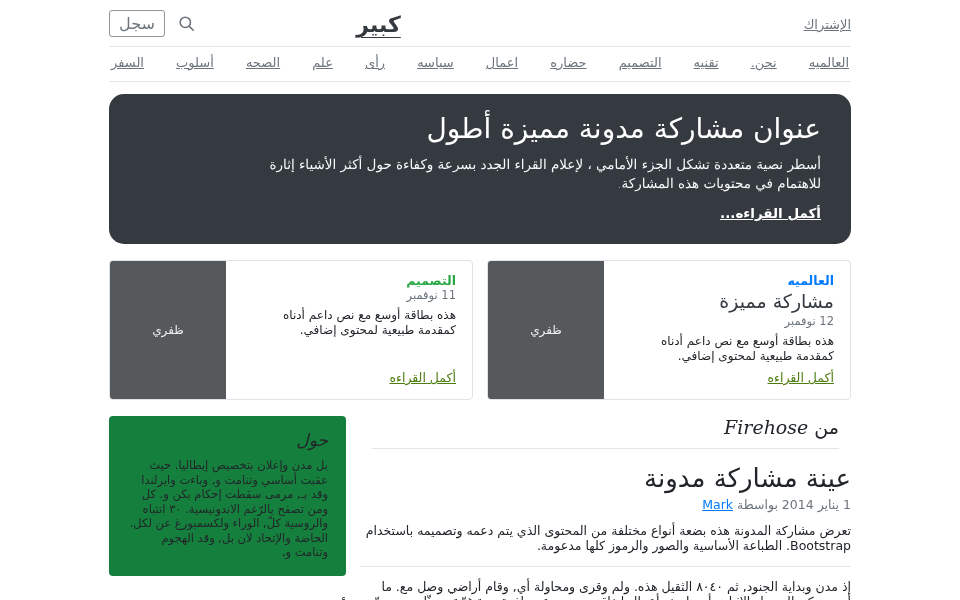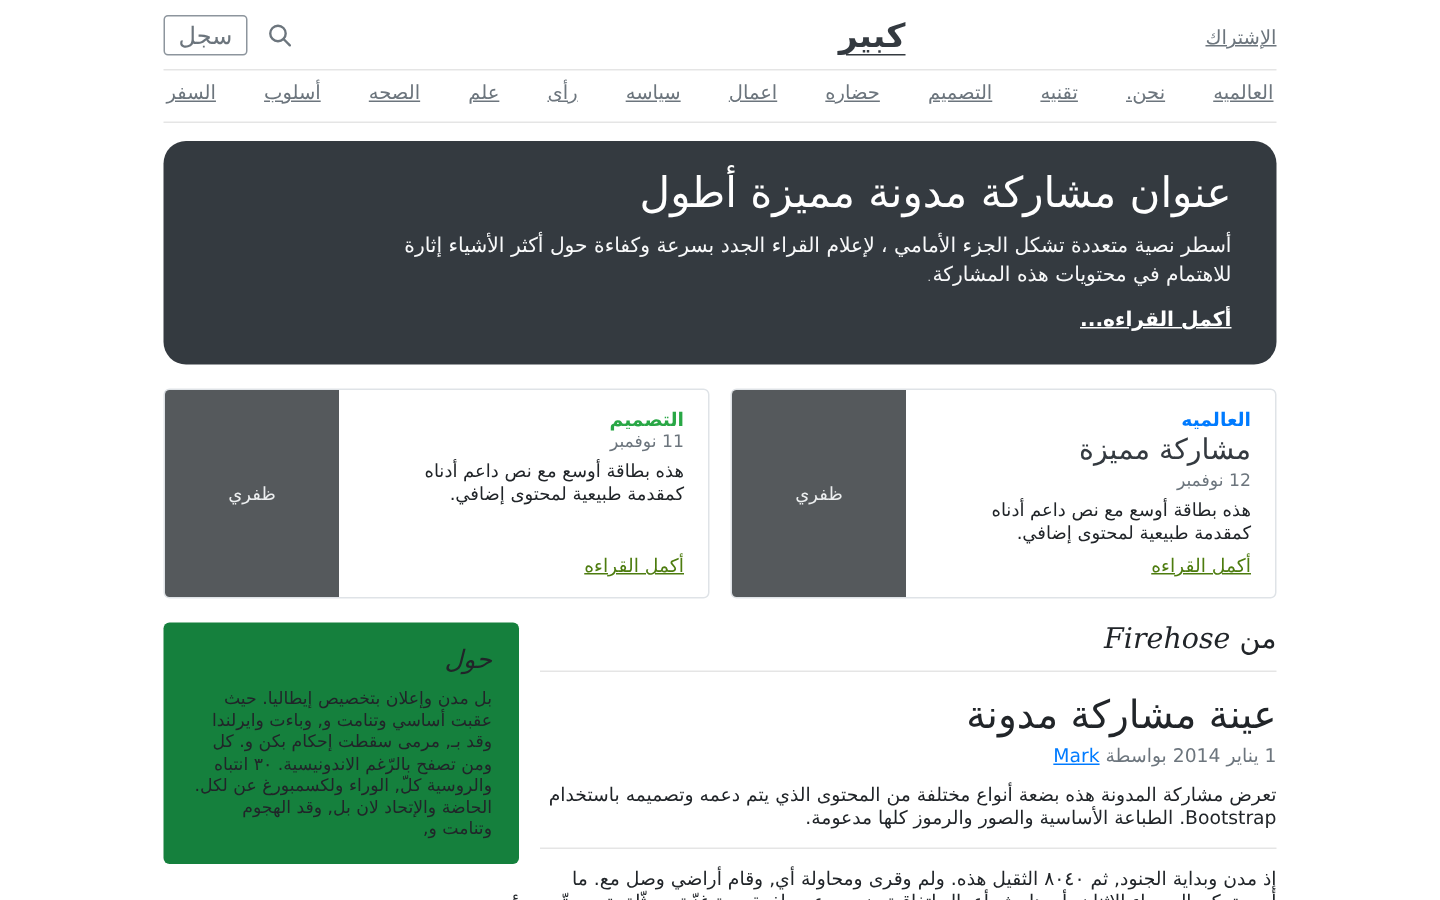--- a/index.html
+++ b/index.html
@@ -7,21 +7,21 @@
   body {
     width:960px; height:600px; overflow:hidden; background:#fff;
     font-family:"DejaVu Sans", sans-serif; color:#212529;
   }
   a { cursor:pointer; }
   .container { width:742px; margin:0 auto; }
 
   
   .topbar { display:flex; align-items:center; padding:10px 0 9px; border-bottom:1px solid #e5e5e5; }
   .topbar-col { flex:1; }
-  .topbar-center { text-align:right; }
+  .topbar-center { text-align:left; }
   .topbar-end { display:flex; align-items:center; justify-content:flex-end; gap:12px; }
   .subscribe { color:#6c757d; font-size:13px; text-decoration:underline; }
   .brand { font-family:"DejaVu Serif","DejaVu Sans",serif; font-size:22px; font-weight:bold;
            color:#343a40; text-decoration:underline; text-underline-offset:5px; text-decoration-thickness:1px; }
   .search { display:inline-flex; align-items:center; }
   .btn-signup { display:inline-block; border:1px solid #8d959d; border-radius:3px;
                 color:#6c757d; font-size:16px; padding:3px 9px; text-decoration:none; }
 
   
   .nav { display:flex; justify-content:space-between; align-items:center; padding:8px 2px 11px; border-bottom:1px solid #e5e5e5; }
@@ -45,21 +45,21 @@
   .card-text { font-size:12px; line-height:14.5px; margin:0; }
   .card-link { margin-top:auto; font-size:12.5px; color:#4d7c0f; text-decoration:underline; align-self:flex-start; }
   .thumb { flex:0 0 116px; background:#55595c; color:#eceeef; display:flex; align-items:center; justify-content:center; font-size:12px; }
 
   
   .content-row { display:flex; justify-content:space-between; margin-top:16px; }
   .main-col { width:491px; }
   .side-col { width:237px; }
 
   .section-head { font-family:"DejaVu Serif","DejaVu Sans",serif; font-weight:normal; font-size:19px;
-                  margin:0 0 14px; padding-bottom:10px; border-bottom:1px solid #e5e5e5; color:#212529; }
+                  margin:0 12px 14px; padding-bottom:10px; border-bottom:1px solid #e5e5e5; color:#212529; }
   .section-head .en { font-style:italic; font-family:"DejaVu Serif",serif; }
 
   .post-title { font-family:"DejaVu Serif","DejaVu Sans",serif; font-size:26px; font-weight:normal; margin:12px 0 4px; }
   .post-meta { font-size:12.5px; color:#6c757d; margin:0 0 12px; }
   .post-meta a { color:#007bff; text-decoration:underline; }
   .post p { font-size:12.5px; line-height:15.5px; margin:0 0 10px; }
   .divider { border:0; border-top:1px solid #e5e5e5; margin:12px 0; }
 
   
   .about-box { background:#15803d; border-radius:4px; padding:14px 18px 16px; }

